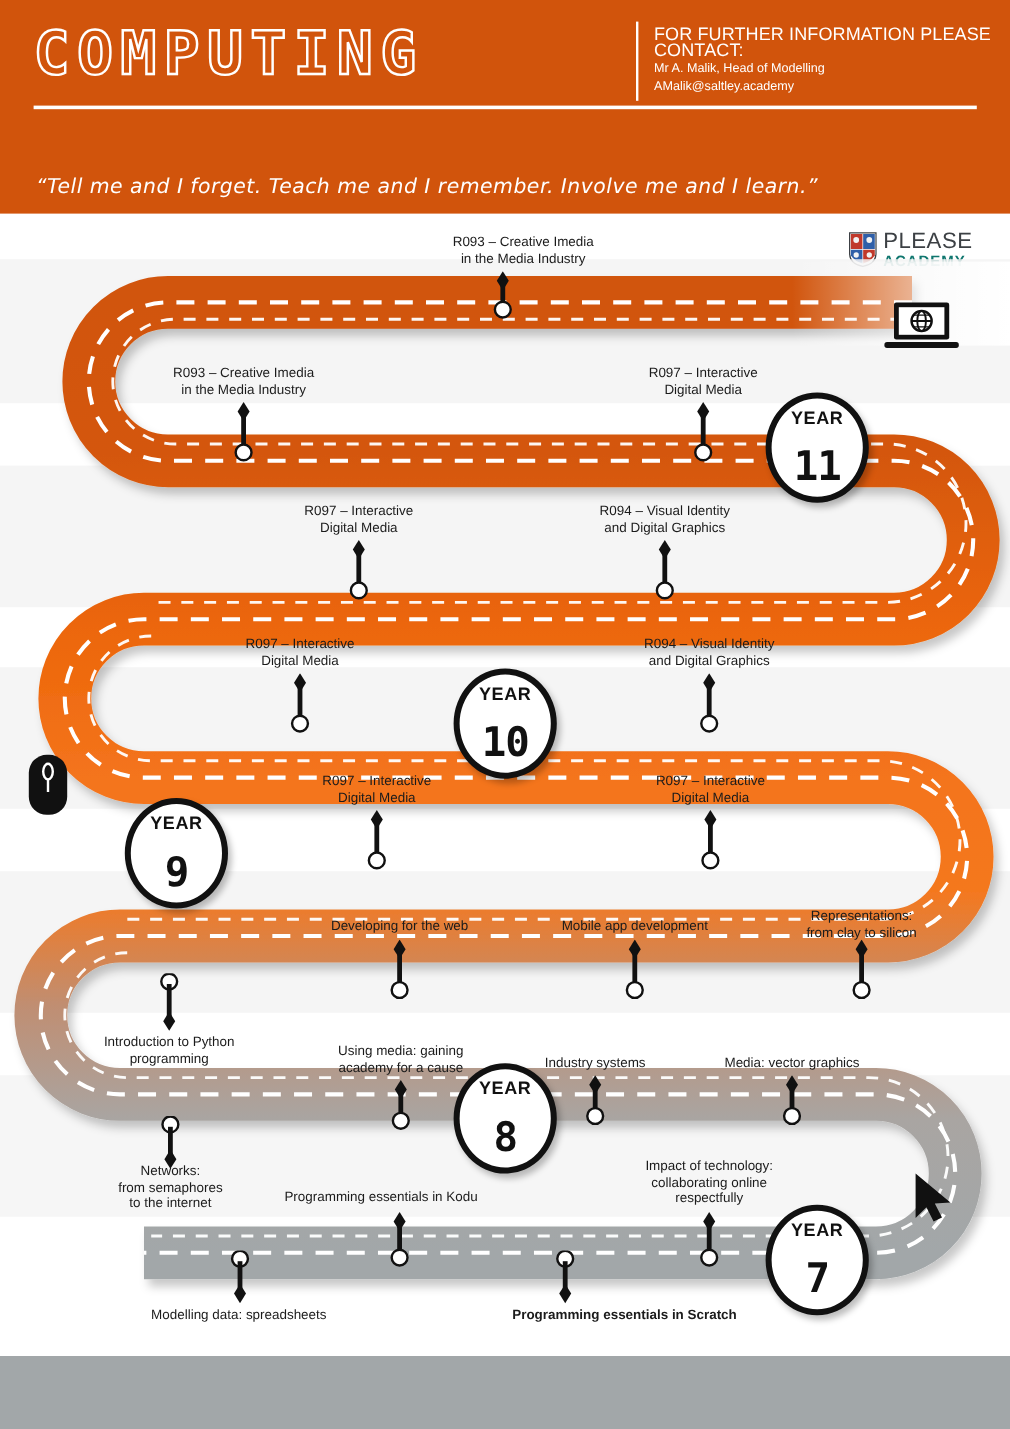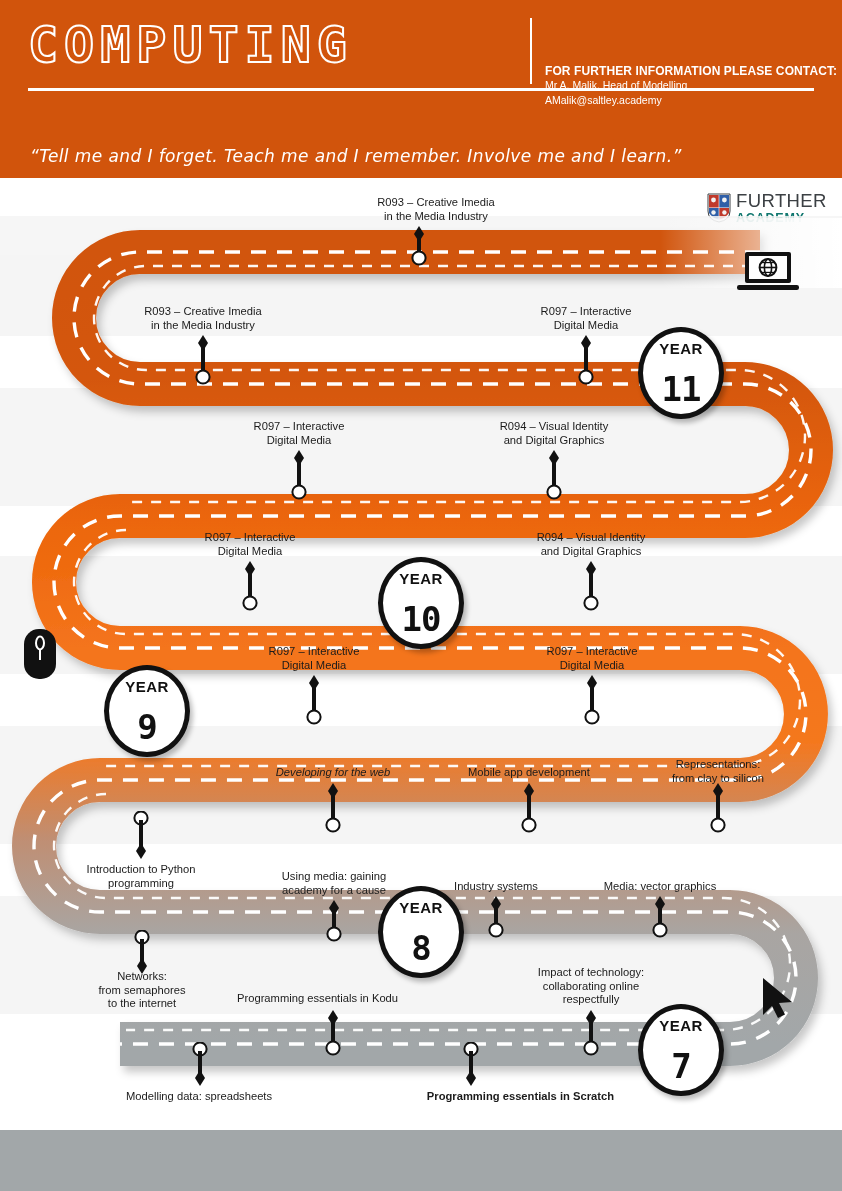--- a/index.html
+++ b/index.html
@@ -38,23 +38,22 @@
   }
   #contact-block {
     position: absolute; left: 545px; top: 22px;
     color: #ffffff;
   }
   #contact-rule {
     position: absolute; left: 530px; top: 18px;
     width: 2px; height: 66px; background: #ffffff;
   }
   #contact-heading {
-    font-size: 12px; font-weight: 700; letter-spacing: .1px;
+    font-size: 15px; font-weight: 400; letter-spacing: .1px;
     line-height: 14px;
-    margin-top: 42px;
   }
   .contact-line {
     font-size: 10.5px; font-weight: 400; line-height: 14.5px;
   }
   #header-divider {
     position: absolute; left: 28px; top: 88px;
     width: 786px; height: 3px; background: #ffffff;
   }
   #quote {
     position: absolute; left: 30px; top: 98px;
@@ -167,21 +166,21 @@
       <path d="M2 2 H11.7 V14.5 H2 Z" fill="#c0392b"></path>
       <path d="M12.3 2 H22 V14.5 H12.3 Z" fill="#2f5fa8"></path>
       <path d="M2 15.1 H11.7 V26.5 Q6 25.5 2 20 Z" fill="#2f5fa8"></path>
       <path d="M12.3 15.1 H22 V20 Q18 25.5 12.3 26.5 Z" fill="#c0392b"></path>
       <circle cx="6.5" cy="7" r="2.4" fill="#f2f2f2"></circle>
       <circle cx="17.4" cy="7" r="2.4" fill="#f2f2f2"></circle>
       <circle cx="6.5" cy="19.5" r="2.2" fill="#f2f2f2"></circle>
       <circle cx="17.4" cy="19.5" r="2.2" fill="#f2f2f2"></circle>
     </svg>
     <span id="logo-words">
-      <span id="logo-saltley">FURTHER</span>
+      <span id="logo-saltley">PLEASE</span>
       <span id="logo-academy">ACADEMY</span>
     </span>
   </div>
 
   <svg id="road-svg" viewBox="0 0 842 940">
     <defs>
       <linearGradient id="roadGrad" x1="0" y1="0" x2="0" y2="1">
         <stop offset="0.00" stop-color="#d1540c"></stop>
         <stop offset="0.16" stop-color="#d4570c"></stop>
         <stop offset="0.34" stop-color="#ec6608"></stop>
@@ -391,21 +390,21 @@
     <div class="ms-label" style="left:0; top:0; width:180px; text-align:center;">R097 – Interactive
 Digital Media</div>
     <svg class="ms-pin" style="left:79px; top:30px;" width="22" height="50" viewBox="0 0 22 50">
       <path d="M11 0 L16 8 L11 16 L6 8 Z" fill="#111111"></path>
       <rect x="9" y="8" width="4" height="32" fill="#111111"></rect>
       <circle cx="11" cy="42" r="6.6" fill="#ffffff" stroke="#111111" stroke-width="2"></circle>
     </svg>
   </div>
 
   <div class="milestone" style="left:243px; top:766px;">
-    <div class="ms-label" style="left:0; top:0; width:180px; text-align:center;font-style:italic;">Developing for the web</div>
+    <div class="ms-label" style="left:0; top:0; width:180px; text-align:center;">Developing for the web</div>
     <svg class="ms-pin" style="left:79px; top:17px;" width="22" height="50" viewBox="0 0 22 50">
       <path d="M11 0 L16 8 L11 16 L6 8 Z" fill="#111111"></path>
       <rect x="9" y="8" width="4" height="32" fill="#111111"></rect>
       <circle cx="11" cy="42" r="6.6" fill="#ffffff" stroke="#111111" stroke-width="2"></circle>
     </svg>
   </div>
 
   <div class="milestone" style="left:434px; top:766px;">
     <div class="ms-label" style="left:0; top:0; width:190px; text-align:center;">Mobile app development</div>
     <svg class="ms-pin" style="left:84px; top:17px;" width="22" height="50" viewBox="0 0 22 50">

